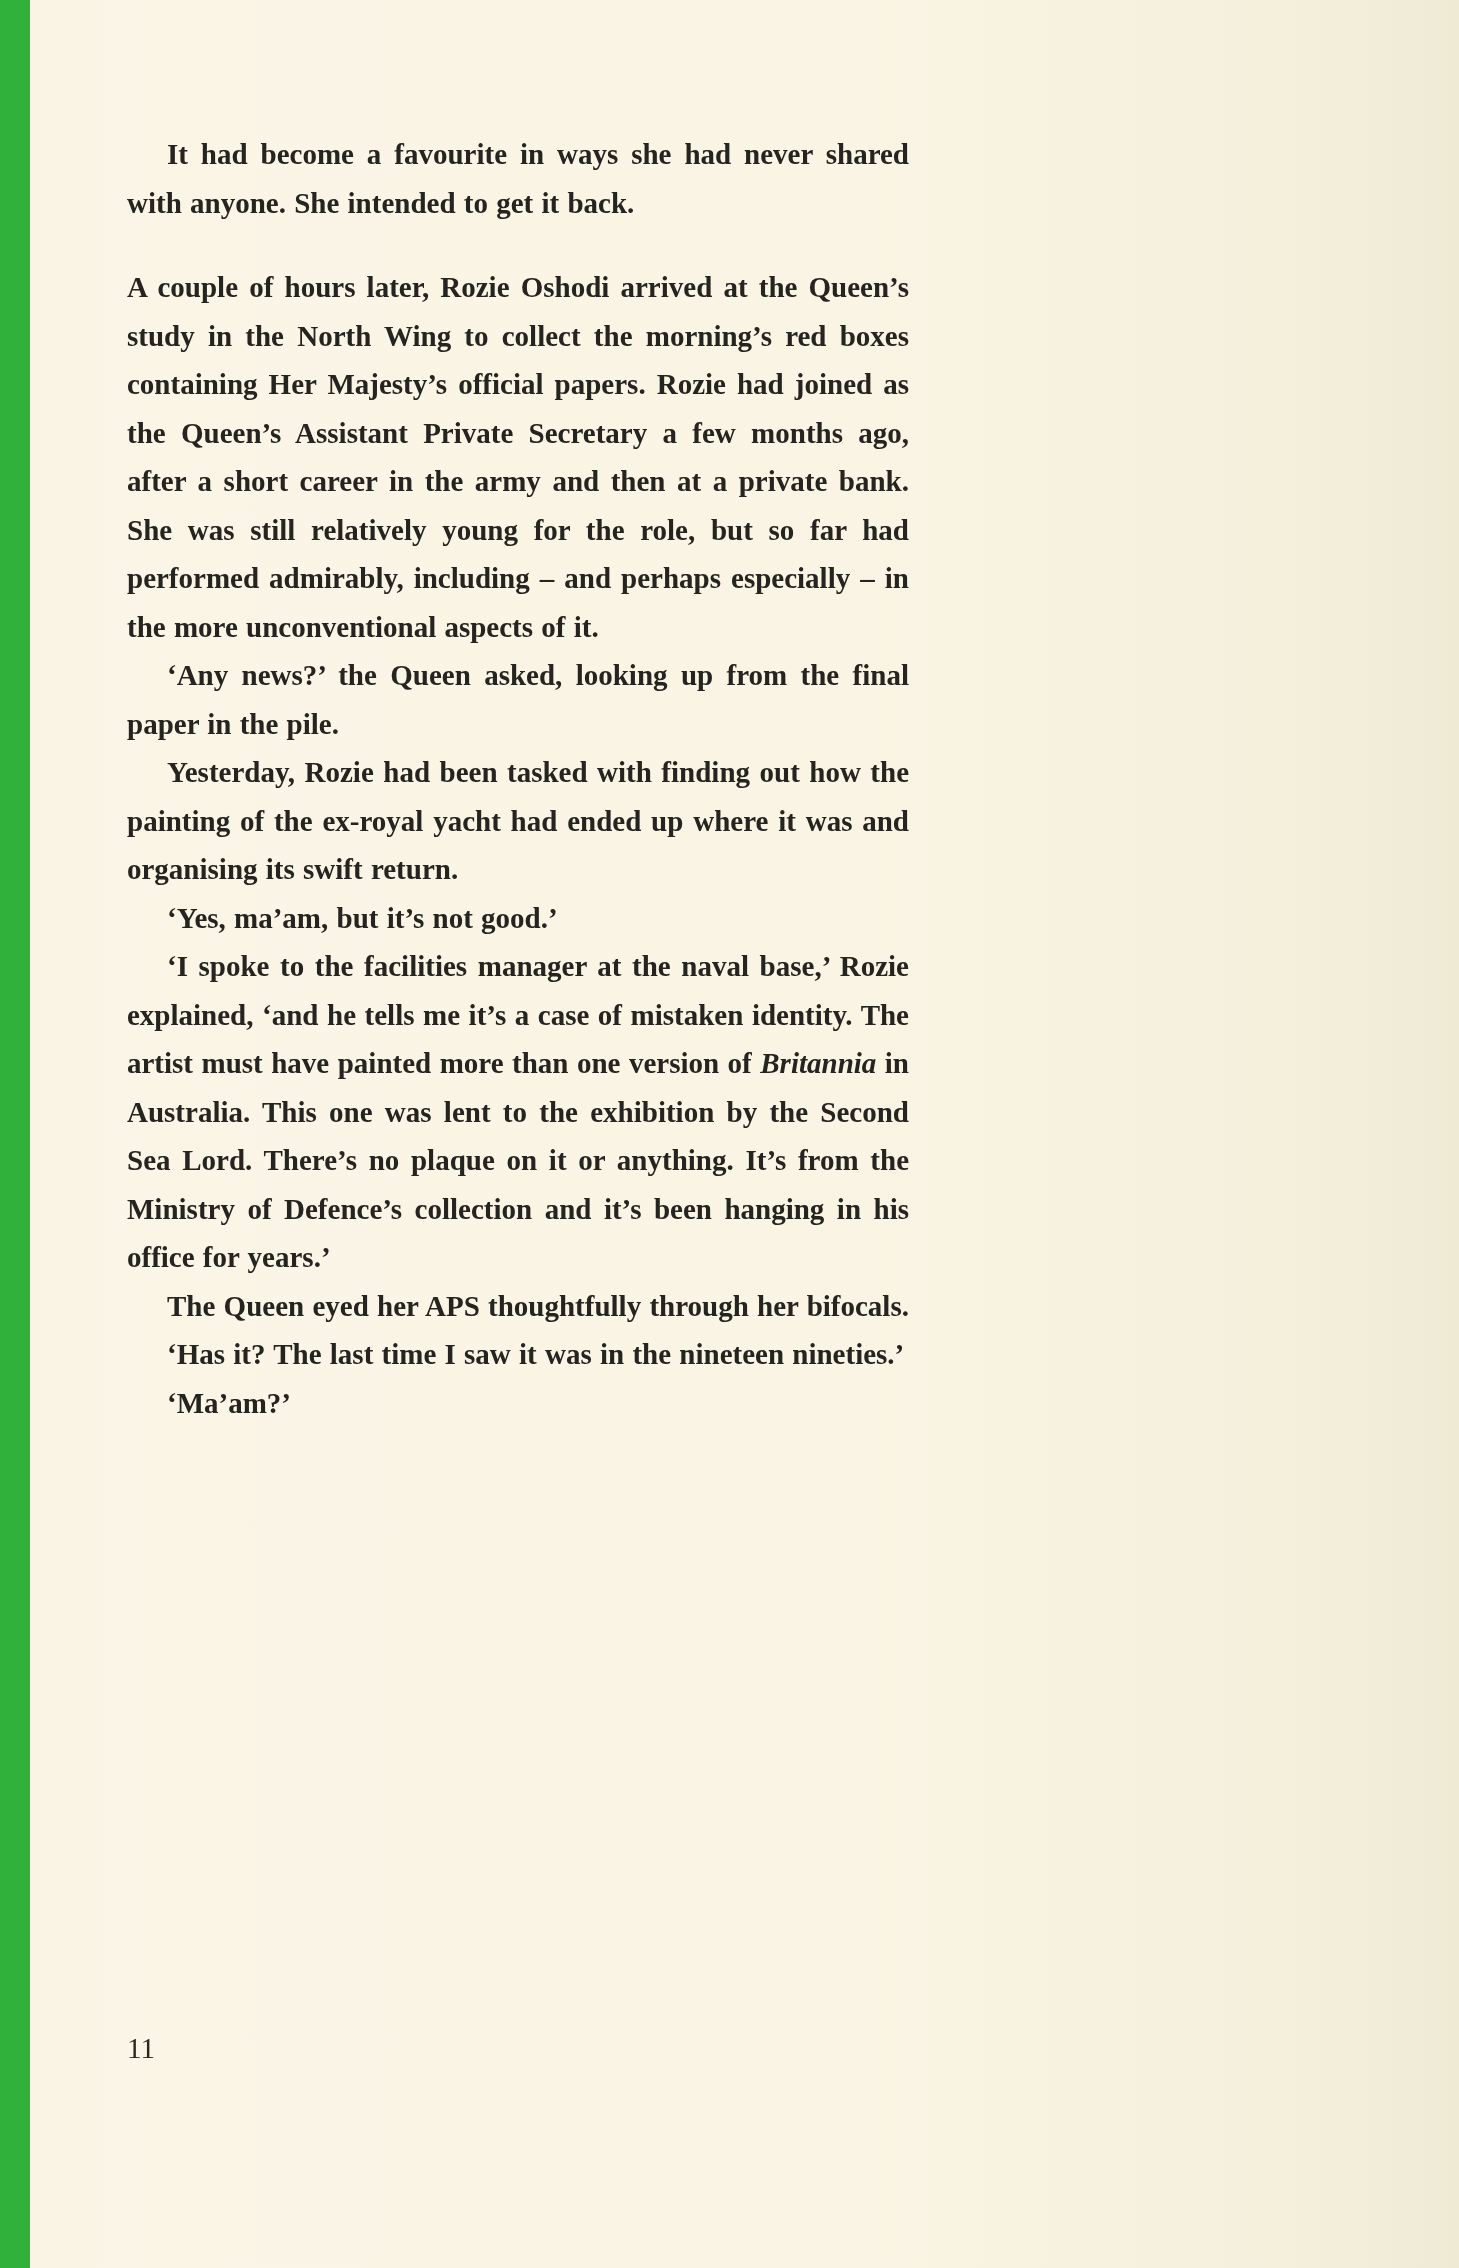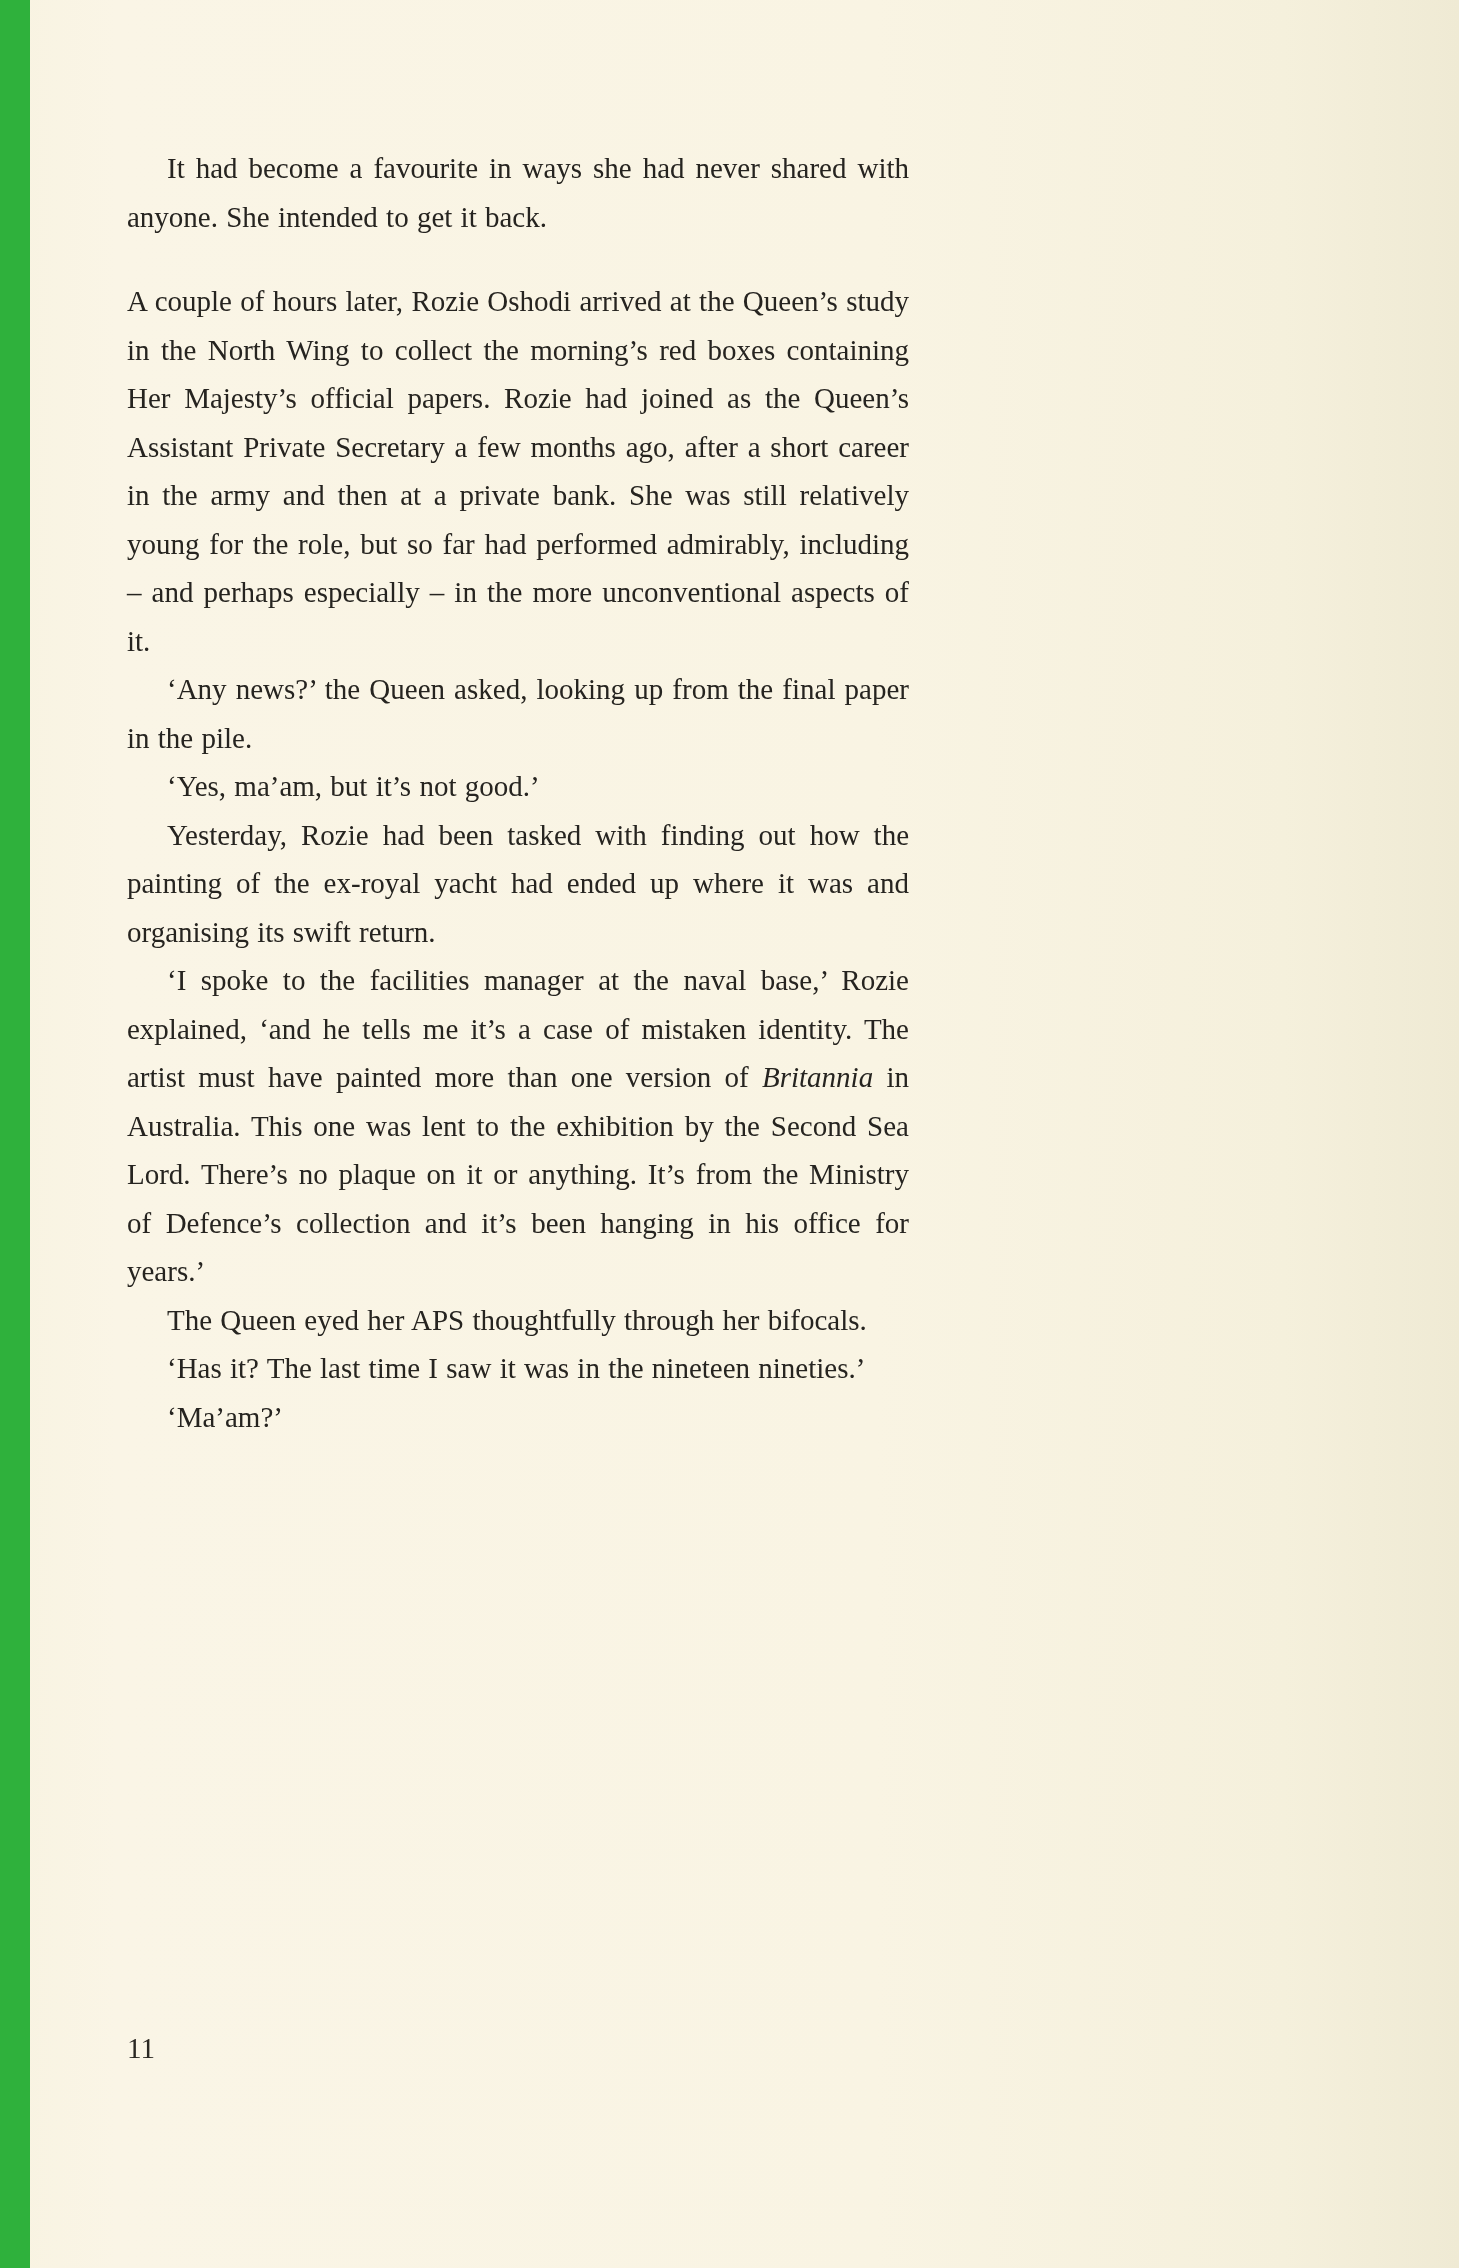--- a/index.html
+++ b/index.html
@@ -28,27 +28,28 @@
     position: absolute;
     left: 0;
     top: 0;
     bottom: 0;
     width: 30px;
     background: var(--cover-edge-green, #2fb13c);
   }
   .text-block {
     position: absolute;
     left: 127px;
-    top: 144px;
+    top: 130px;
     width: 782px;
     font-size: 29px;
     line-height: 48.5px;
     color: #262420;
     text-align: justify;
     word-spacing: 1px;
+    font-weight: bold;
   }
   .para {
     margin: 0;
   }
   .para.indent {
     text-indent: 40px;
   }
   .para.section-start {
     margin-top: 36px;
   }
@@ -67,21 +68,21 @@
 </style>
 </head>
 <body>
 
 <div class="scan-page">
   <div class="spine-stripe"></div>
   <div class="text-block">
       <p class="para indent"><span>It had become a favourite in ways she had never shared with anyone. She intended to get it back.</span></p>
       <p class="para section-start"><span>A couple of hours later, Rozie Oshodi arrived at the Queen’s study in the North Wing to collect the morning’s red boxes containing Her Majesty’s official papers. Rozie had joined as the Queen’s Assistant Private Secretary a few months ago, after a short career in the army and then at a private bank. She was still relatively young for the role, but so far had performed admirably, including – and perhaps especially – in the more unconventional aspects of it.</span></p>
       <p class="para indent"><span>‘Any news?’ the Queen asked, looking up from the final paper in the pile.</span></p>
+      <p class="para indent"><span>Yesterday, Rozie had been tasked with finding out how the painting of the ex-royal yacht had ended up where it was and organising its swift return.</span></p>
       <p class="para indent"><span>‘Yes, ma’am, but it’s not good.’</span></p>
-      <p class="para indent"><span>Yesterday, Rozie had been tasked with finding out how the painting of the ex-royal yacht had ended up where it was and organising its swift return.</span></p>
       <p class="para indent"><span>‘I spoke to the facilities manager at the naval base,’ Rozie explained, ‘and he tells me it’s a case of mistaken identity. The artist must have painted more than one version of </span><span class="em">Britannia</span><span> in Australia. This one was lent to the exhibition by the Second Sea Lord. There’s no plaque on it or anything. It’s from the Ministry of Defence’s collection and it’s been hanging in his office for years.’</span></p>
       <p class="para indent"><span>The Queen eyed her APS thoughtfully through her bifocals.</span></p>
       <p class="para indent"><span>‘Has it? The last time I saw it was in the nineteen nineties.’</span></p>
       <p class="para indent"><span>‘Ma’am?’</span></p>
     </div>
   <div class="page-number">11</div>
 </div>
 
 </body></html>

